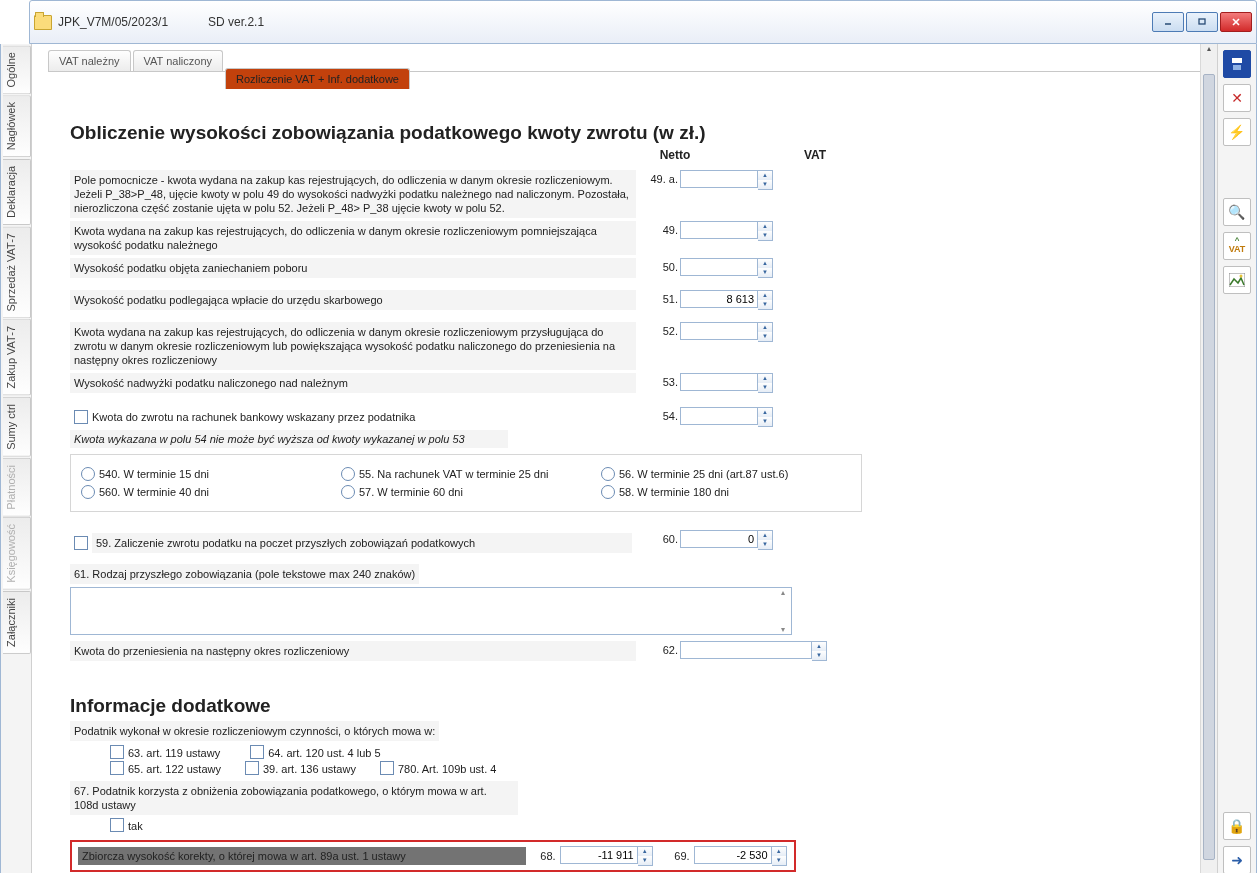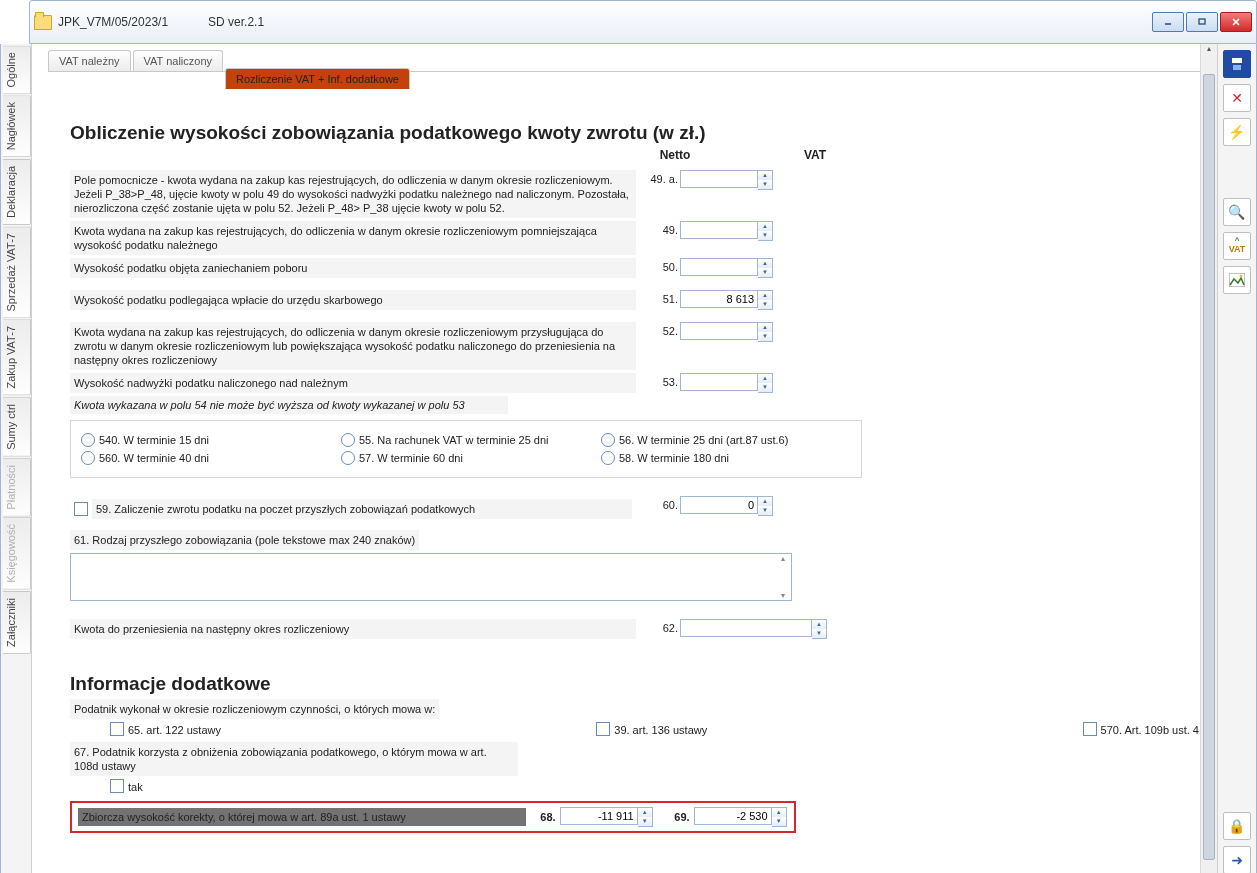--- a/index.html
+++ b/index.html
@@ -49,21 +49,21 @@
   .check{display:inline-block;width:12px;height:12px;border:1px solid #6b8bb3;background:#fff;margin-right:4px;vertical-align:-2px;}
   .radio{display:inline-block;width:12px;height:12px;border:1px solid #6b8bb3;border-radius:50%;background:#fff;margin-right:4px;vertical-align:-2px;}
   .italic-note{font-style:italic;background:#f4f4f4;padding:3px 4px;font-size:11px;width:430px;}
   .options-box{border:1px solid #d6d6d6;padding:8px 10px;margin-top:6px;width:770px;}
   .options-box .orow{display:flex;gap:10px;margin:4px 0;}
   .opt{display:flex;align-items:center;font-size:11px;width:250px;}
   .textarea{width:720px;height:46px;border:1px solid #9fb7d4;background:#fff;position:relative;}
   .textarea .tascroll{position:absolute;right:0;top:0;bottom:0;width:16px;display:flex;flex-direction:column;justify-content:space-between;font-size:8px;color:#888;text-align:center;}
   .hl-row{border:2px solid #d22a2a;padding:4px 6px;display:flex;align-items:center;width:710px;}
   .hl-row .label{flex:0 0 440px;background:#737373;padding:3px 4px;font-size:11px;}
-  .hl-row .num{width:32px;text-align:right;font-size:11px;padding-right:4px;font-weight:bold;}
+  .hl-row .num{width:32px;text-align:right;font-size:11px;padding-right:4px;}
   .scrollbar-fake{position:absolute;right:0;top:0;bottom:0;width:16px;background:#f0f0f0;border-left:1px solid #d9d9d9;}
   .scrollbar-fake .thumb{position:absolute;top:30px;bottom:30px;left:2px;right:2px;background:#d0d6e0;border:1px solid #a7b3c5;border-radius:2px;}
   .scrollbar-fake .arrow{position:absolute;left:0;right:0;height:16px;text-align:center;font-size:8px;color:#555;}
   .scrollbar-fake .arrow.up{top:0;}
   .scrollbar-fake .arrow.down{bottom:0;}
   .r-gap{height:40px;}
 </style>
 </head>
 <body>
 
@@ -188,20 +188,34 @@
         <div class="num">53.</div>
         <div class="spin">
             <input value="" style="">
             <div class="arrows">
               <div>▲</div>
               <div>▼</div>
             </div>
           </div>
       </div>
 
+      <div class="row" style="margin-top:14px;">
+        <div class="label plain" style="background:transparent;display:flex;align-items:center;">
+          <span class="check"></span>
+          <span>Kwota do zwrotu na rachunek bankowy wskazany przez podatnika</span>
+        </div>
+        <div class="num">54.</div>
+        <div class="spin">
+            <input value="" style="">
+            <div class="arrows">
+              <div>▲</div>
+              <div>▼</div>
+            </div>
+          </div>
+      </div>
       <div class="italic-note">Kwota wykazana w polu 54 nie może być wyższa od kwoty wykazanej w polu 53</div>
 
       <div class="options-box">
         <div class="orow">
           <div class="opt">
               <span class="radio"></span>
               <span>540. W terminie 15 dni</span>
             </div>
           <div class="opt">
               <span class="radio"></span>
@@ -246,40 +260,44 @@
       <div class="row" style="margin-top:8px;">
         <div class="label" style="width:auto;">61. Rodzaj przyszłego zobowiązania (pole tekstowe max 240 znaków)</div>
       </div>
       <div class="textarea">
         <div class="tascroll">
             <div>▴</div>
             <div>▾</div>
           </div>
       </div>
 
-      <div class="row" style="margin-top:18px;">
+      <div class="row" style="margin-top:6px;">
         <div class="label">Kwota do przeniesienia na następny okres rozliczeniowy</div>
         <div class="num">62.</div>
         <div class="spin" style="width:156px;">
             <input style="width: 132px;" value="">
             <div class="arrows">
               <div>▲</div>
               <div>▼</div>
             </div>
           </div>
       </div>
 
       <h2 class="section" style="margin-top:34px;">Informacje dodatkowe</h2>
       <div class="row">
           <div class="label" style="width:auto;">Podatnik wykonał w okresie rozliczeniowym czynności, o których mowa w:</div>
         </div>
-      <div style="display:flex;gap:30px;margin:2px 0 6px 40px;font-size:11px;justify-content:space-between;">
+      <div style="display:flex;gap:30px;margin:4px 0 2px 40px;font-size:11px;">
+        <div><span class="check"></span><span>63. art. 119 ustawy</span></div>
+        <div><span class="check"></span><span>64. art. 120 ust. 4 lub 5</span></div>
+      </div>
+      <div style="display:flex;gap:24px;margin:2px 0 6px 40px;font-size:11px;">
         <div><span class="check"></span><span>65. art. 122 ustawy</span></div>
         <div><span class="check"></span><span>39. art. 136 ustawy</span></div>
-        <div><span class="check"></span><span>570. Art. 109b ust. 4</span></div>
+        <div><span class="check"></span><span>780. Art. 109b ust. 4</span></div>
       </div>
       <div class="row">
           <div class="label" style="width:440px;">67. Podatnik korzysta z obniżenia zobowiązania podatkowego, o którym mowa w art. 108d ustawy</div>
         </div>
       <div style="margin:2px 0 8px 40px;font-size:11px;"><span class="check"></span><span>tak</span></div>
 
       <div class="hl-row">
         <div class="label">Zbiorcza wysokość korekty, o której mowa w art. 89a ust. 1 ustawy</div>
         <div class="num">68.</div>
         <div class="spin">

